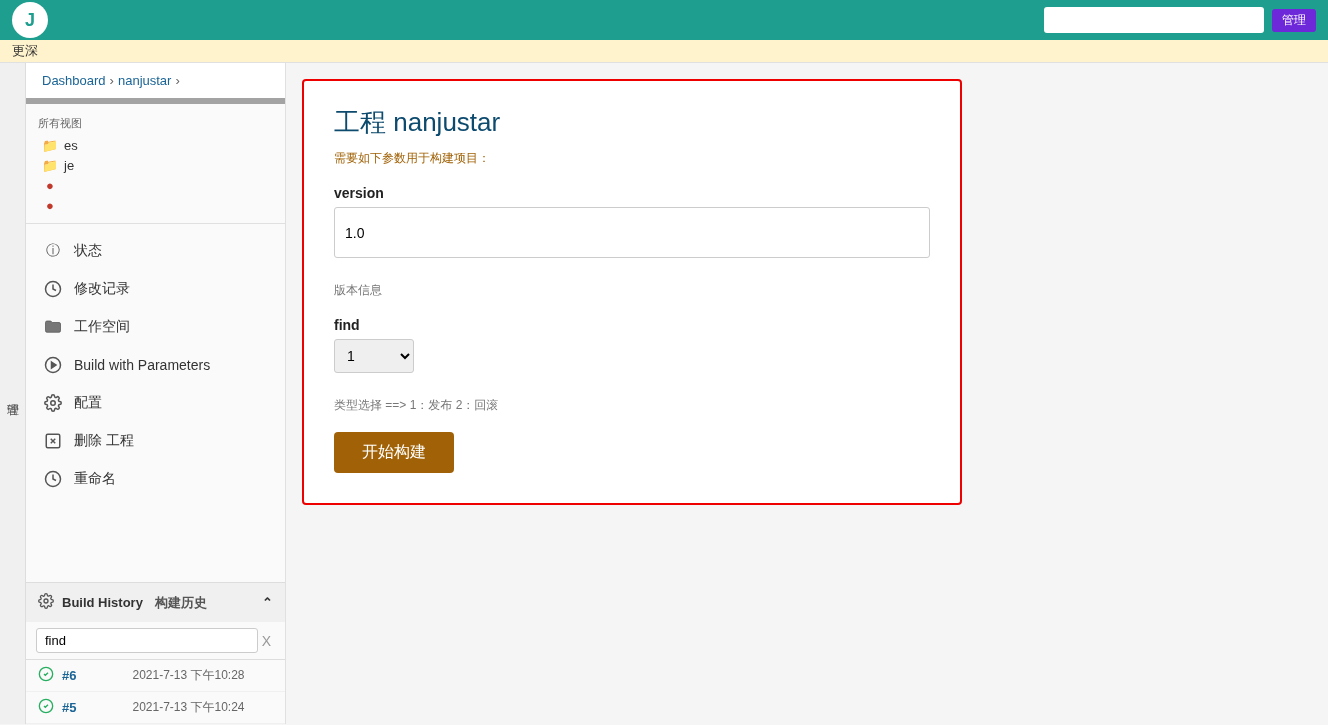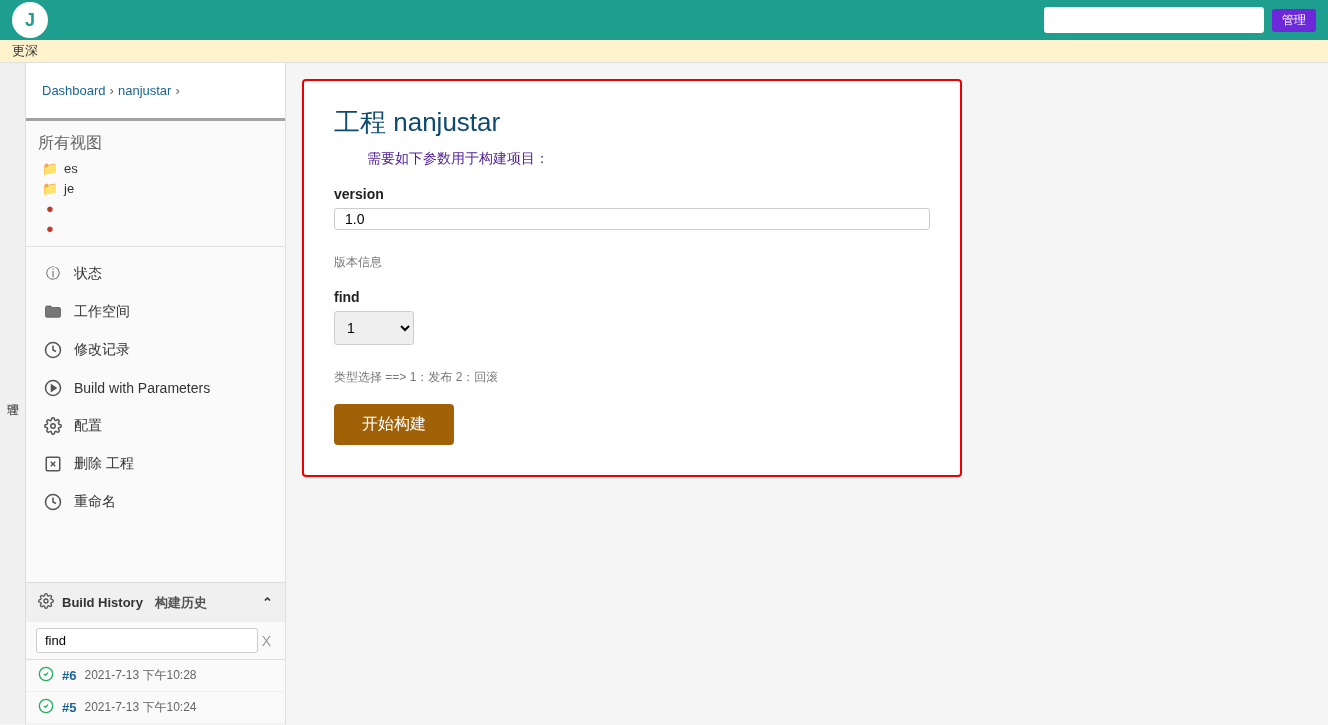--- a/index.html
+++ b/index.html
@@ -72,38 +72,38 @@
       border-right: 1px solid #e0e0e0;
       display: flex;
       flex-direction: column;
       overflow-y: auto;
     }
 
     
     .breadcrumb {
       display: flex;
       align-items: center;
-      padding: 20px 16px;
-      font-size: 13px;
-      border-bottom: 3px solid #a3a3a3;
+      padding: 10px 16px;
+      font-size: 13px;
+      border-bottom: 6px solid #a3a3a3;
       background: white;
       gap: 4px;
       color: #1a6496;
     }
     .breadcrumb span { color: #666; }
 
     
     .nav-tree {
       padding: 8px 0;
       font-size: 12px;
     }
     .nav-tree-section {
       padding: 4px 12px;
       color: #666;
-      font-size: 16px;
+      font-size: 11px;
     }
     .nav-tree-item {
       display: flex;
       align-items: center;
       padding: 2px 16px;
       gap: 6px;
       cursor: pointer;
       font-size: 13px;
       color: #333;
     }
@@ -182,21 +182,21 @@
     .build-item {
       display: flex;
       align-items: center;
       padding: 6px 12px;
       gap: 8px;
       border-bottom: 1px solid #f0f0f0;
       font-size: 13px;
     }
     .build-item .build-status-icon { color: #27ae60; }
     .build-item .build-num { color: #1a6496; font-weight: bold; }
-    .build-item .build-time { color: #666; font-size: 12px; }
+    .build-item .build-time { color: #666; font-size: 12px; margin-left: 48px; }
 
     
     .content-area {
       flex: 1;
       padding: 16px;
       overflow-y: auto;
       background: #f5f5f5;
     }
 
     
@@ -207,36 +207,35 @@
       padding: 24px 30px 30px 30px;
       max-width: 660px;
     }
     .panel-title {
       font-size: 26px;
       font-weight: normal;
       margin-bottom: 10px;
       color: #0c4a6e;
     }
     .panel-subtitle {
-      font-size: 14px;
-      color: #4c1d95;
+      font-size: 12px;
+      color: #a16207;
       margin-bottom: 18px;
-      margin-left: 33px;
     }
 
     .param-group { margin-bottom: 18px; }
     .param-label {
       font-size: 14px;
       font-weight: bold;
       margin-bottom: 6px;
       color: #222;
     }
     .param-input {
       width: 100%;
-      height: 22px;
+      height: 51px;
       border: 1px solid #ccc;
       border-radius: 3px;
       padding: 0 10px;
       font-size: 14px;
       margin-bottom: 4px;
     }
     .param-desc {
       font-size: 12px;
       color: #777;
       margin-top: 20px;
@@ -327,34 +326,34 @@
       </div>
     </div>
 
     <div class="sidebar-nav">
       <div class="sidebar-nav-item">
         <span class="nav-icon">ⓘ</span>
         <span>状态</span>
       </div>
       <div class="sidebar-nav-item">
         <span class="nav-icon">
-          <svg width="18" height="18" viewBox="0 0 24 24" fill="#777" stroke="#555" stroke-width="1">
-              <path d="M2 6a2 2 0 012-2h5l2 2h9a2 2 0 012 2v9a2 2 0 01-2 2H4a2 2 0 01-2-2V6z"></path>
-            </svg>
-        </span>
-        <span>工作空间</span>
-      </div>
-      <div class="sidebar-nav-item">
-        <span class="nav-icon">
           <svg width="18" height="18" viewBox="0 0 24 24" fill="none" stroke="#555" stroke-width="2">
               <circle cx="12" cy="12" r="10"></circle>
               <polyline points="12 6 12 12 16 14"></polyline>
             </svg>
         </span>
         <span>修改记录</span>
+      </div>
+      <div class="sidebar-nav-item">
+        <span class="nav-icon">
+          <svg width="18" height="18" viewBox="0 0 24 24" fill="#777" stroke="#555" stroke-width="1">
+              <path d="M2 6a2 2 0 012-2h5l2 2h9a2 2 0 012 2v9a2 2 0 01-2 2H4a2 2 0 01-2-2V6z"></path>
+            </svg>
+        </span>
+        <span>工作空间</span>
       </div>
       <div class="sidebar-nav-item">
         <span class="nav-icon">
           <svg width="18" height="18" viewBox="0 0 24 24" fill="none" stroke="#555" stroke-width="2">
               <circle cx="12" cy="12" r="10"></circle>
               <polygon points="10,8 16,12 10,16" fill="#555"></polygon>
             </svg>
         </span>
         <span>Build with Parameters</span>
       </div>

